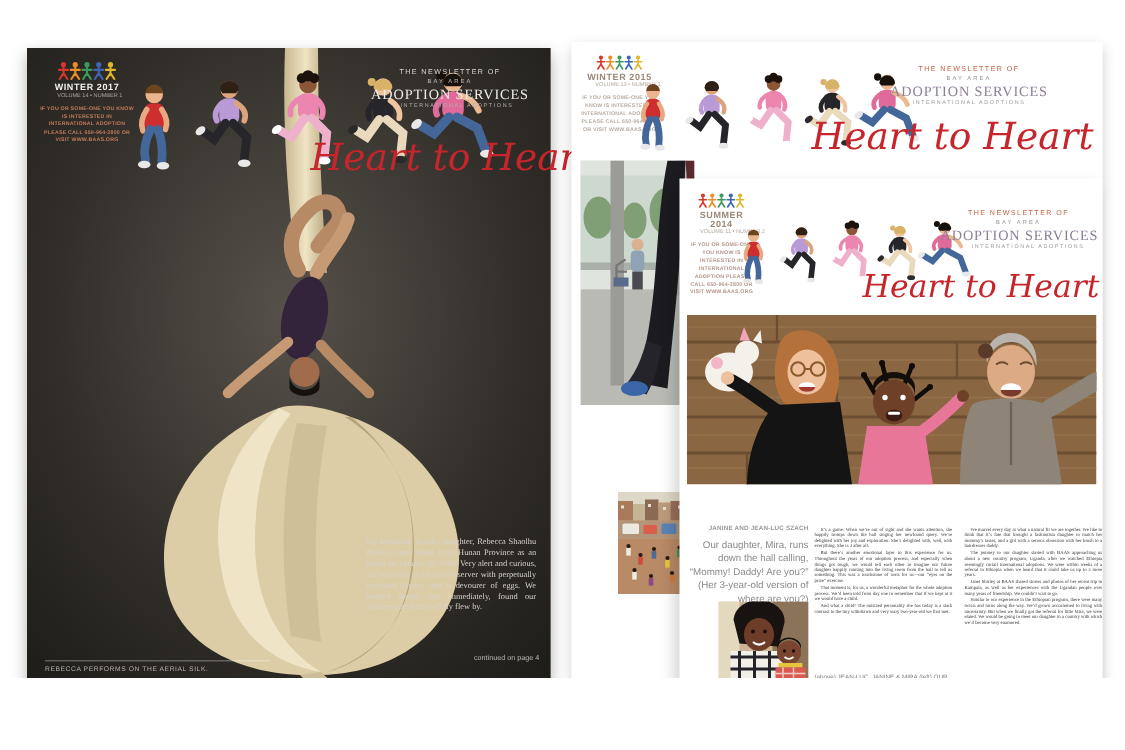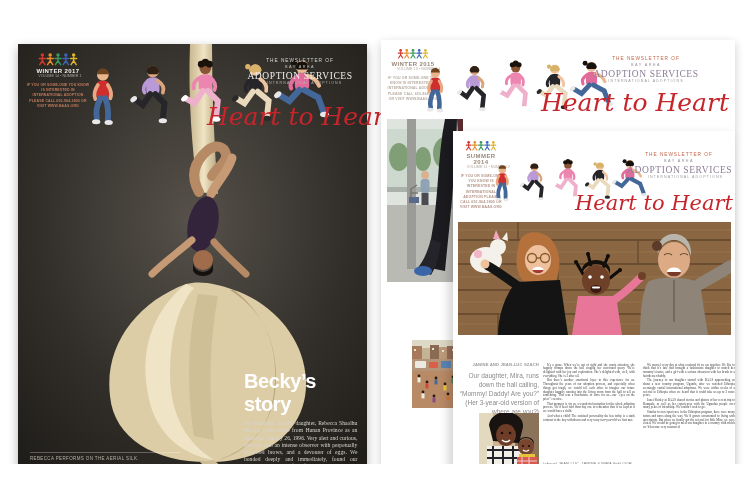--- a/index.html
+++ b/index.html
@@ -1,17 +1,17 @@
 <!DOCTYPE html>
 <html><head>
 <meta charset="utf-8">
 <style>
   html,body{margin:0;padding:0;background:#ffffff;}
   #canvas{position:relative;width:750px;height:452px;background:#ffffff;overflow:hidden;
-          font-family:"Liberation Sans",sans-serif;margin-top:12px;-webkit-font-smoothing:antialiased;}
+          font-family:"Liberation Sans",sans-serif;-webkit-font-smoothing:antialiased;}
   .page{position:absolute;}
   .pageA{left:18px;top:32px;width:349px;height:440px;background:#24221e;z-index:1;
          box-shadow:0 4px 10px rgba(0,0,0,.30);}
   .pageB{left:381px;top:28px;width:354px;height:442px;background:#ffffff;z-index:2;
          box-shadow:0 3px 9px rgba(0,0,0,.20);}
   .pageD{left:453px;top:119px;width:282px;height:368px;background:#ffffff;z-index:3;
          box-shadow:-4px 4px 10px rgba(0,0,0,.18);}
   .abs{position:absolute;}
   svg{display:block;}
 
@@ -250,21 +250,20 @@
       <div class="m4">INTERNATIONAL ADOPTIONS</div>
     </div>
     <div class="script scriptA">Heart to Heart</div>
 
     <div class="captionA">
       <div class="capline"></div>
       <div class="capTxtA">REBECCA PERFORMS ON THE AERIAL SILK.</div>
     </div>
 
     <div class="storyA">
-      <h1>Becky’s story</h1>
       <div class="storyBodyWrap">
           <div class="storyBody">My beautiful, healthy daughter, Rebecca Shaolhu Brown, came home from Hunan Province as an infant on January 26, 1996. Very alert and curious, she was also an intense observer with perpetually furrowed brows, and a devourer of eggs. We bonded deeply and immediately, found our routines and time joyfully flew by.</div>
         </div>
       <div class="contA"><span class="contTxt">continued on page 4</span></div>
     </div>
   </section>
 
   <section class="page pageB">
     <div class="info infoB cB">
       <svg class="logo logoS" viewBox="0 0 46 16">

